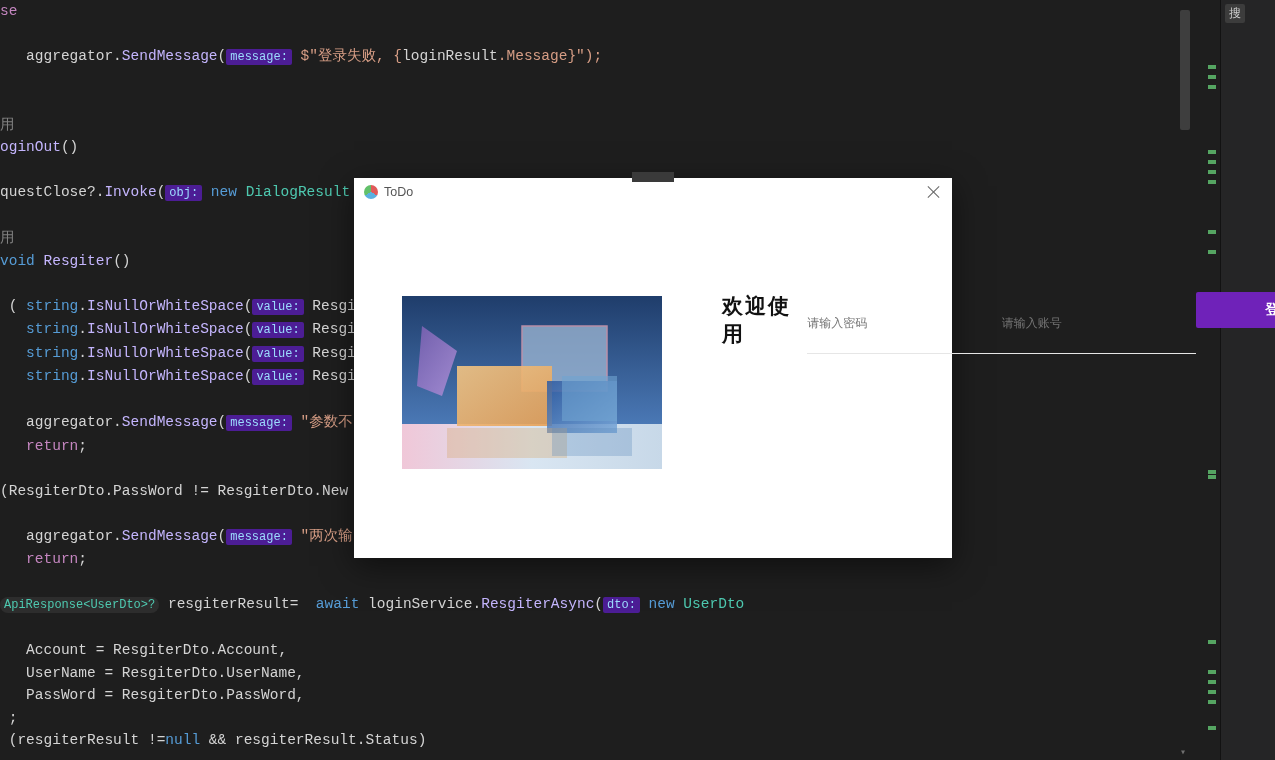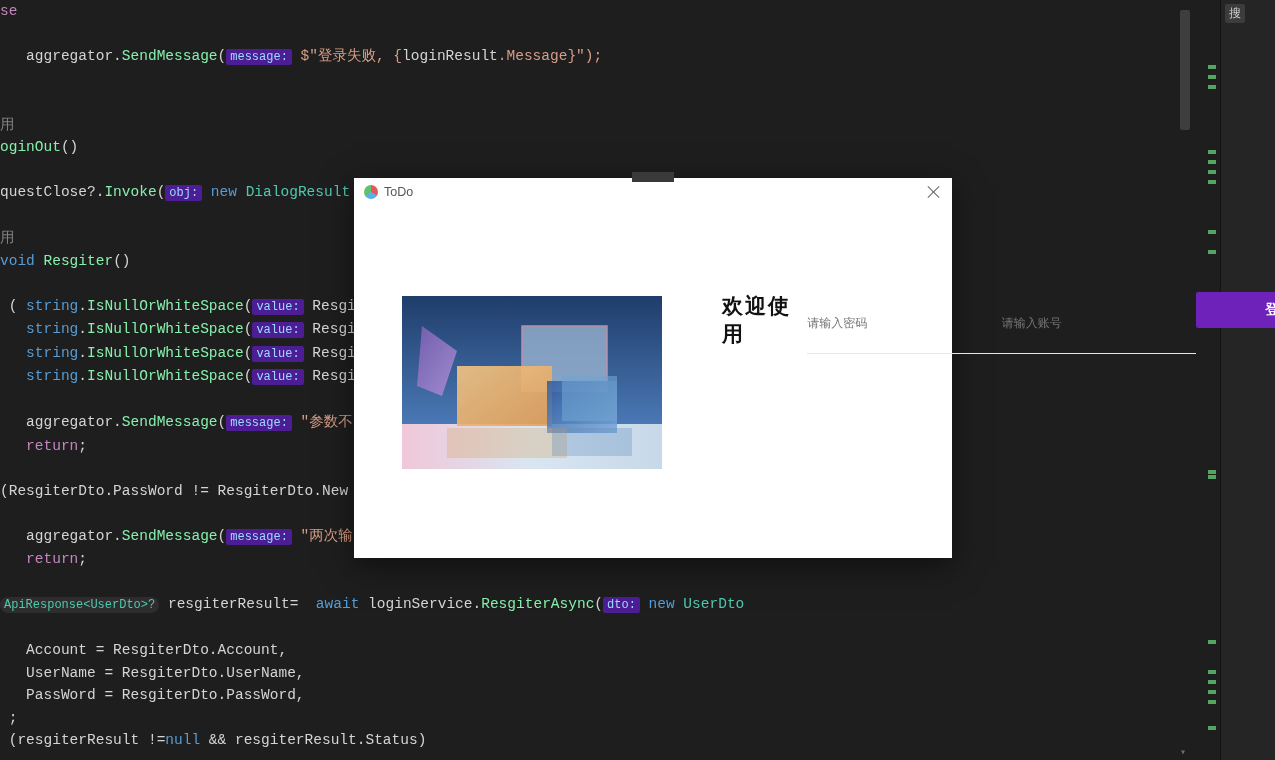--- a/index.html
+++ b/index.html
@@ -26,21 +26,21 @@
   .ov-mark { position: absolute; right: 2px; width: 8px; height: 4px; background: #55a562; }
   
   .right-gutter {
     position: absolute; right: 0; top: 0; width: 55px; height: 760px; background: #252526; border-left: 1px solid #121212;
   }
   .right-gutter .ru-btn { position: absolute; top: 4px; left: 4px; color: #cccccc; font-size: 12px; background: #3c3c3c; padding: 1px 4px; border-radius: 2px; }
   
   .tok-kw   { color: #569cd6; }
   .tok-ctl  { color: #c586c0; }
   .tok-id   { color: #d4d4d4; }
-  .tok-fn   { color: #86efac; }
+  .tok-fn   { color: #c4b5fd; }
   .tok-type { color: #4ec9b0; }
   .tok-str  { color: #d69d85; }
   .tok-mute { color: #808080; }
   .tok-b    { color: #d4d4d4; }
   .param-hint { background: #4c1d95; color: #9cdcfe; font-size: 12px; padding: 1px 4px; border-radius: 2px; }
   .type-hint  { background: #2d2d2d; color: #4ec9b0; font-size: 12px; padding: 1px 4px; border-radius: 8px; }
 
   .modal {
     position: absolute; left: 354px; top: 178px; width: 598px; height: 380px;
     background: #ffffff; box-shadow: 0 8px 30px rgba(0,0,0,0.5);

